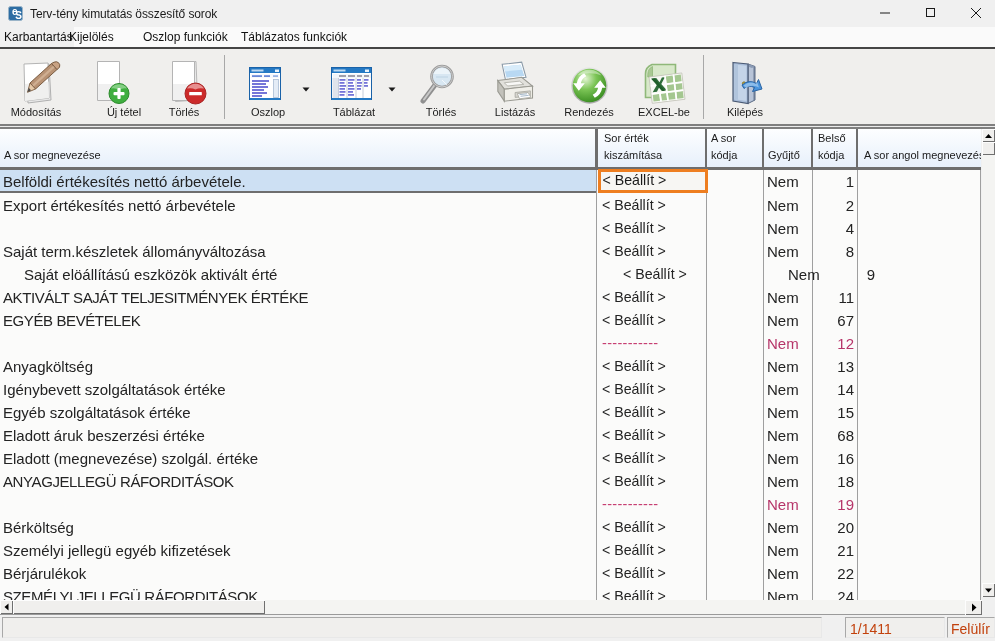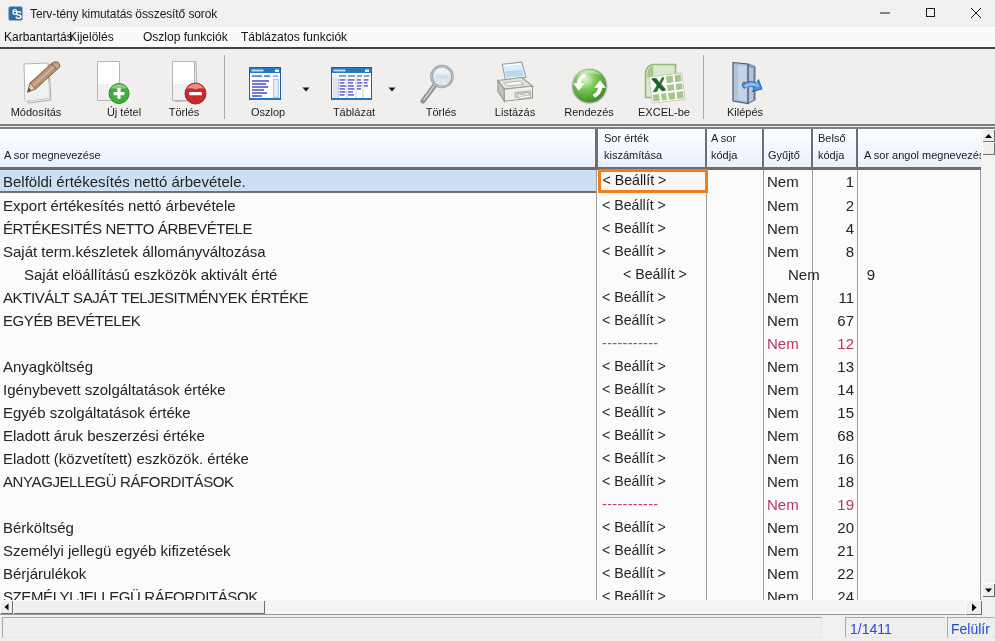--- a/index.html
+++ b/index.html
@@ -38,21 +38,21 @@
   .mag .c4,.mag .c5{color:#b63569;}
   #row1{top:0;height:23.5px;}
   #row1sel{position:absolute;left:0;top:0;width:596px;height:21px;background:#cde0f3;border-bottom:2.5px solid #6e6e6e;}
   #orangecell{left:597.5px;top:168.5px;width:110px;height:24.5px;border:3.5px solid #ee7e20;background:#f7f6f3;z-index:5;box-sizing:border-box;}
   #orangecell span{position:absolute;left:2px;top:0;height:17.5px;line-height:17.5px;font-size:14.2px;color:#1a1a1a;white-space:nowrap;}
   
   .sbtn{position:absolute;background:#f0efed;box-shadow:inset 1px 1px 0 #fdfdfd, inset -1px -1px 0 #6f6f6f;}
   .sb-track{position:absolute;background:#f4f4f2;}
   
   .spanel{position:absolute;top:617px;height:21px;background:#f0efed;border:1px solid #a8a8a8;border-bottom-color:#e8e8e8;border-right-color:#e8e8e8;box-sizing:border-box;}
-  .stxt{position:absolute;top:621px;height:16px;line-height:16px;font-size:14px;color:#1d4ed8;}
+  .stxt{position:absolute;top:621px;height:16px;line-height:16px;font-size:14px;color:#c2410c;}
 </style>
 </head>
 <body>
 
   <div class="abs" id="titlebar"></div>
   <div class="abs" id="appicon" style="left:8px;top:6px;width:15px;height:15px;">
     <svg width="15" height="15" viewBox="0 0 15 15">
       <rect x="0.5" y="0.5" width="14" height="14" rx="2" fill="#2d6da3" stroke="#9ab4c8" stroke-width="1"></rect>
       <text x="4" y="9" font-family="Liberation Sans" font-size="10" font-weight="bold" fill="#ffffff">e</text>
       <text x="7.2" y="13" font-family="Liberation Sans" font-size="10" font-weight="bold" fill="#ffffff">S</text>
@@ -312,21 +312,20 @@
       <span class="c4">Nem</span>
       <span class="c5">1</span>
     </div>
     <div class="row" style="top:23.5px;">
       <span class="c1">Export értékesítés nettó árbevétele</span>
       <span class="c2">&lt; Beállít &gt;</span>
       <span class="c4">Nem</span>
       <span class="c5">2</span>
     </div>
     <div class="row u" style="top:46.5px;">
-      <span class="c1">ÉRTÉKESITÉS NETTO ÁRBEVÉTELE</span>
       <span class="c2">&lt; Beállít &gt;</span>
       <span class="c4">Nem</span>
       <span class="c5">4</span>
     </div>
     <div class="row" style="top:69.5px;">
       <span class="c1">Saját term.készletek állományváltozása</span>
       <span class="c2">&lt; Beállít &gt;</span>
       <span class="c4">Nem</span>
       <span class="c5">8</span>
     </div>
@@ -371,21 +370,21 @@
       <span class="c4">Nem</span>
       <span class="c5">15</span>
     </div>
     <div class="row" style="top:253.5px;">
       <span class="c1">Eladott áruk beszerzési értéke</span>
       <span class="c2">&lt; Beállít &gt;</span>
       <span class="c4">Nem</span>
       <span class="c5">68</span>
     </div>
     <div class="row" style="top:276.5px;">
-      <span class="c1">Eladott (közvetített) eszközök. értéke</span>
+      <span class="c1">Eladott (megnevezése) szolgál. értéke</span>
       <span class="c2">&lt; Beállít &gt;</span>
       <span class="c4">Nem</span>
       <span class="c5">16</span>
     </div>
     <div class="row u" style="top:299.5px;text-decoration:underline;">
       <span class="c1">ANYAGJELLEGÜ RÁFORDITÁSOK</span>
       <span class="c2">&lt; Beállít &gt;</span>
       <span class="c4">Nem</span>
       <span class="c5">18</span>
     </div>

